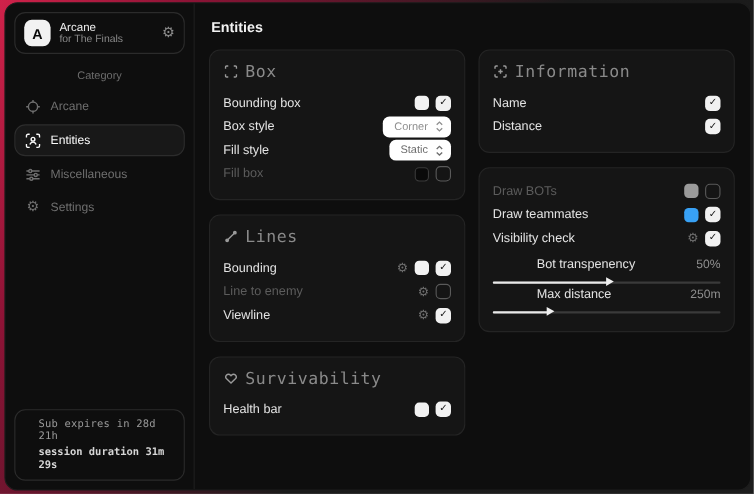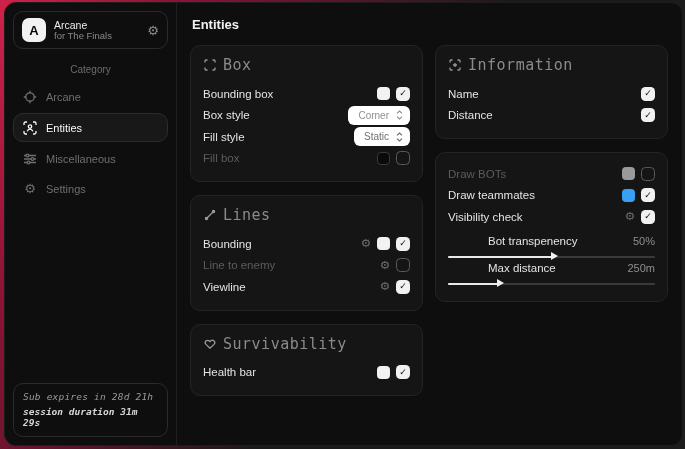--- a/index.html
+++ b/index.html
@@ -32,23 +32,22 @@
   .cat-label { margin:15px 6px 8px 6px; font-size:10px; color:#6c6c6c;text-align:center; }
   .nav { display:flex; flex-direction:column; gap:3px; }
   .nav-item {
     display:flex; align-items:center; gap:9px; height:27px; padding:0 9px;
     color:#6f6f6f; font-size:11px; border:1px solid transparent; border-radius:10px; cursor:pointer;
   }
   .nav-item.active { color:#fafafa; background:#181818; border-color:#2c2c2c; height:29px; }
   .nav-item .nicon { width:14px; height:14px; display:flex; align-items:center; justify-content:center; }
   .spacer { flex:1; }
   .status-card {
-    border:1px solid #2b2b2b; border-radius:10px; padding:7px 9px 8px 9px;
+    border:1px solid #2b2b2b; border-radius:10px; padding:7px 9px 8px 21px;
     font-family:"DejaVu Sans Mono", monospace;
-    font-style:italic;
   }
   .status-line1 { font-size:9.5px; color:#9a9a9a; letter-spacing:0.2px; }
   .status-line2 { font-size:9.5px; color:#d6d6d6; font-weight:bold; margin-top:4px; }
   
   .main { flex:1; padding:12px 14px 12px 13px; }
   .page-title { font-size:13px; font-weight:bold; color:#f2f2f2; margin:2px 0 13px 2px; }
   .cols { display:flex; gap:12px; align-items:flex-start; }
   .col { flex:1; display:flex; flex-direction:column; gap:13px; min-width:0; }
   .card { background:#151515; border:1px solid #242424; border-radius:10px; padding:10px 12px 12px 12px; }
   .card-header {

